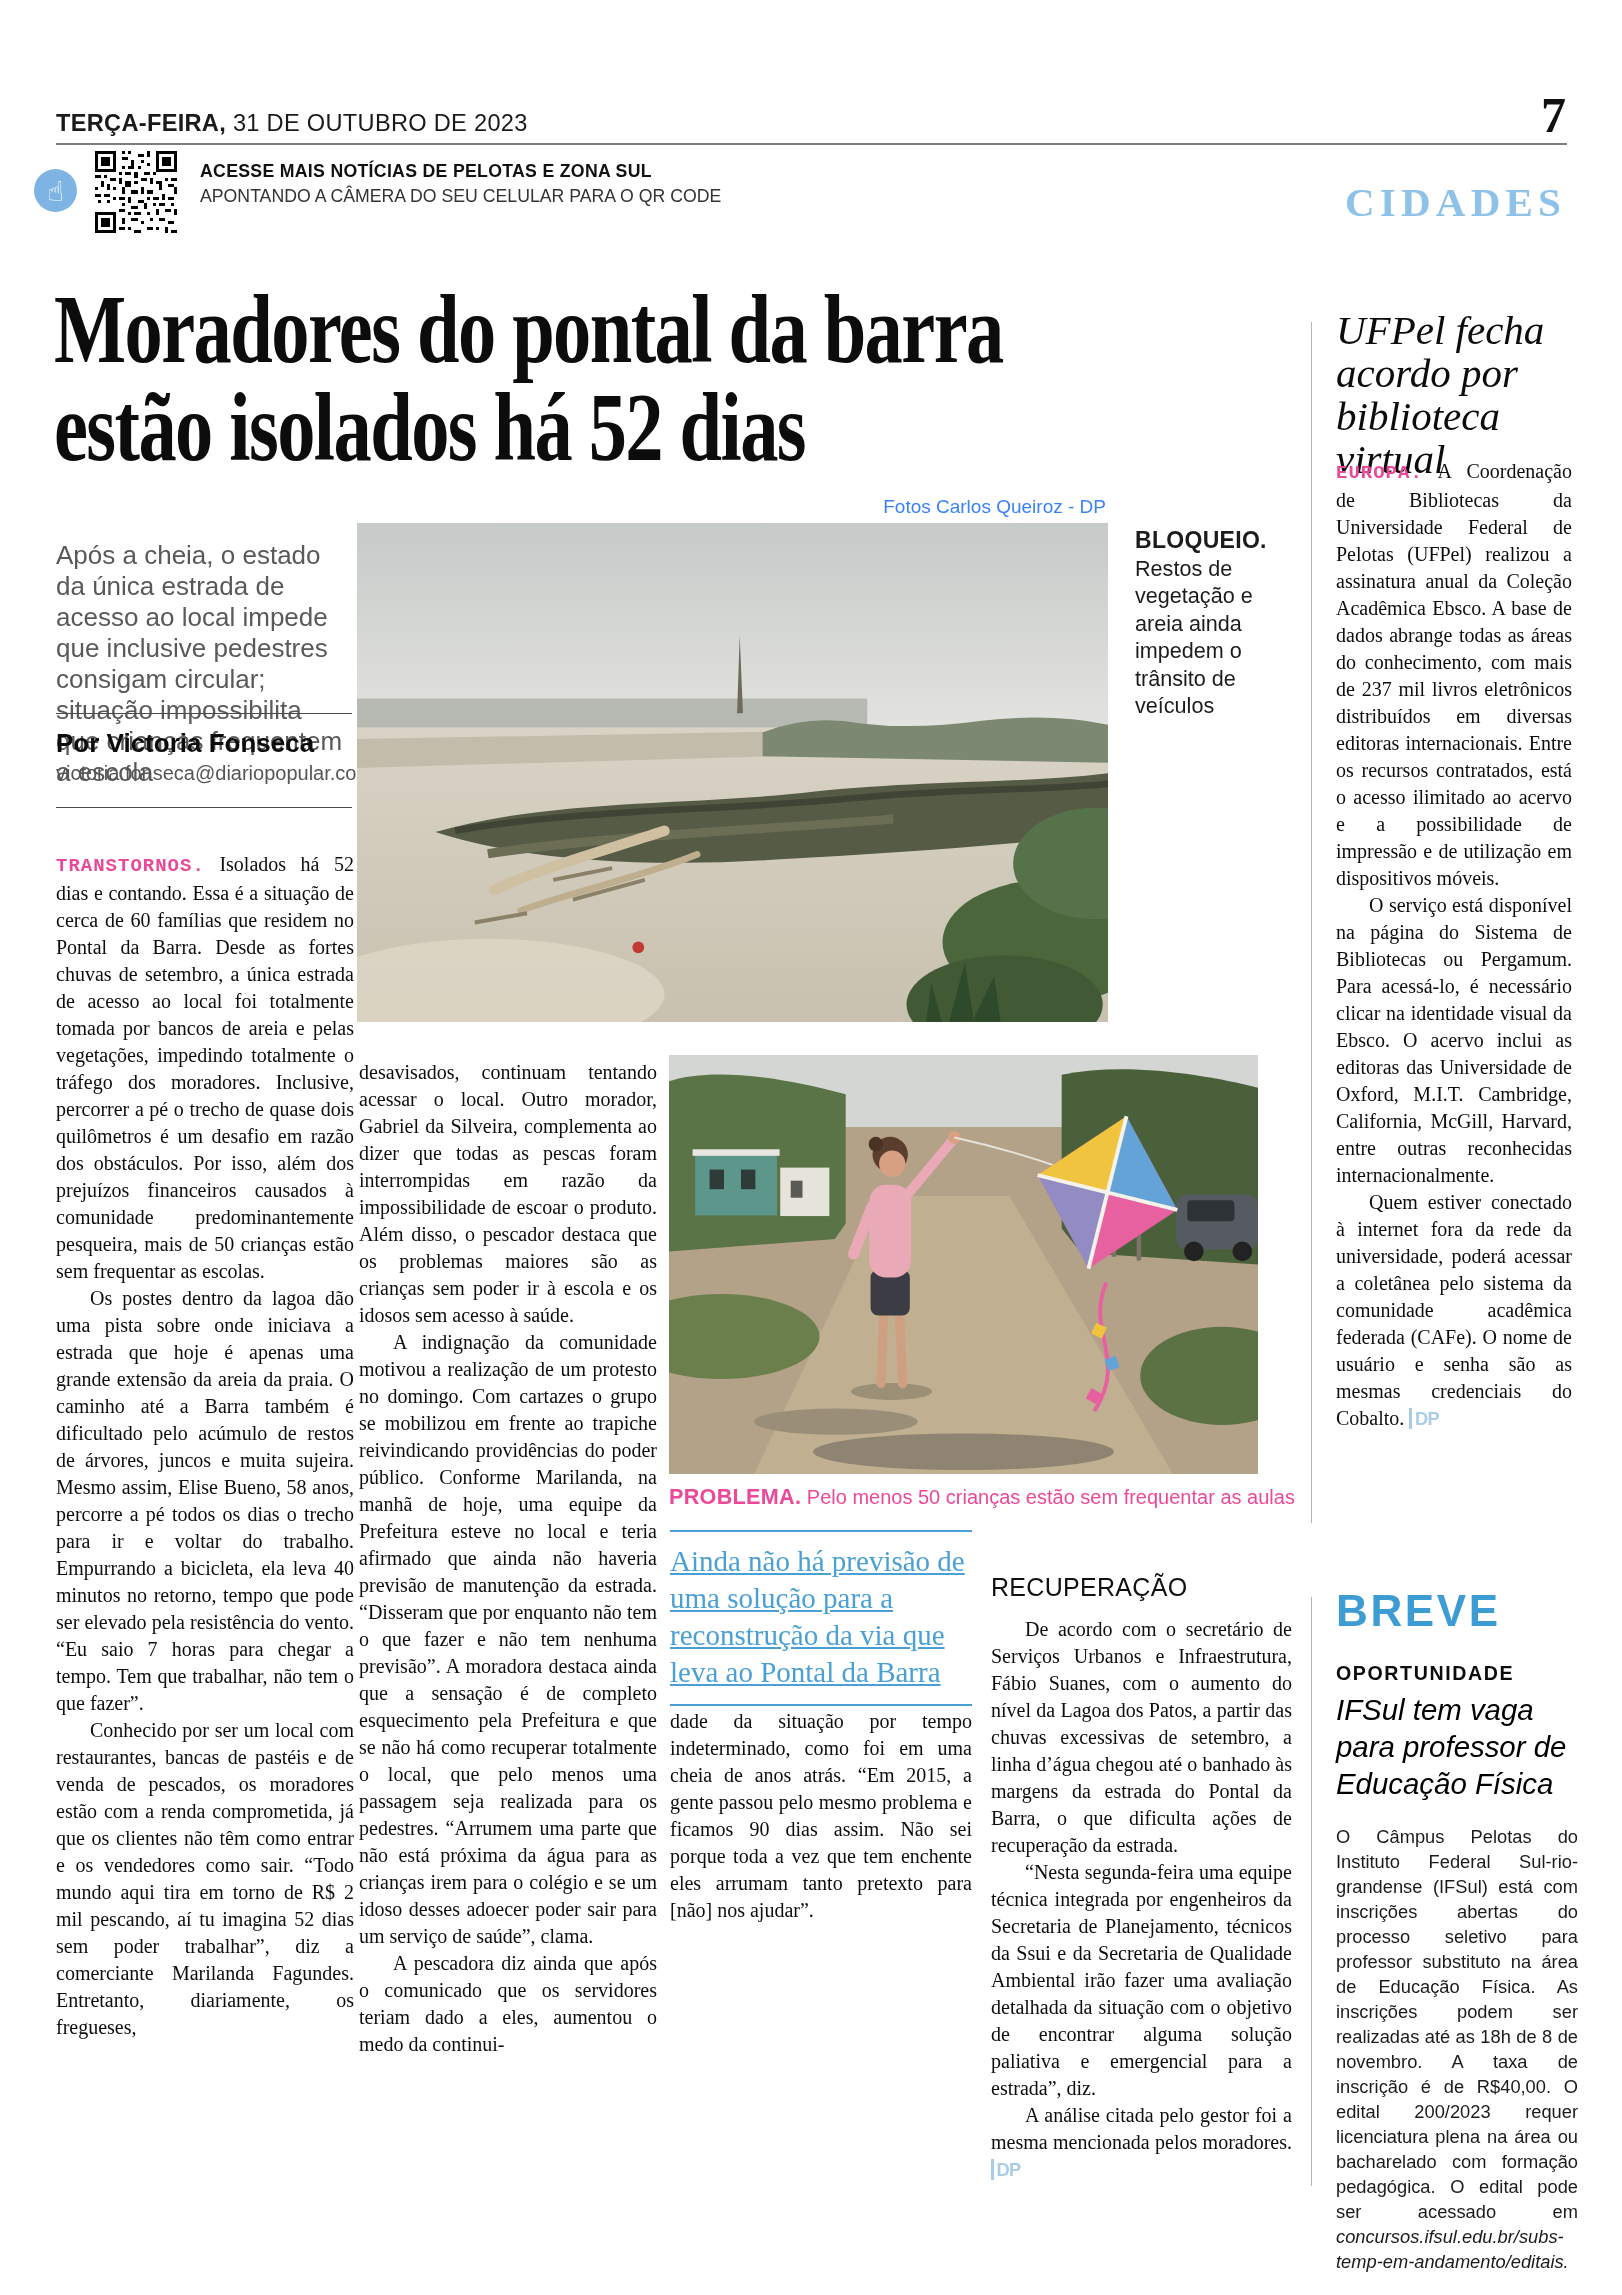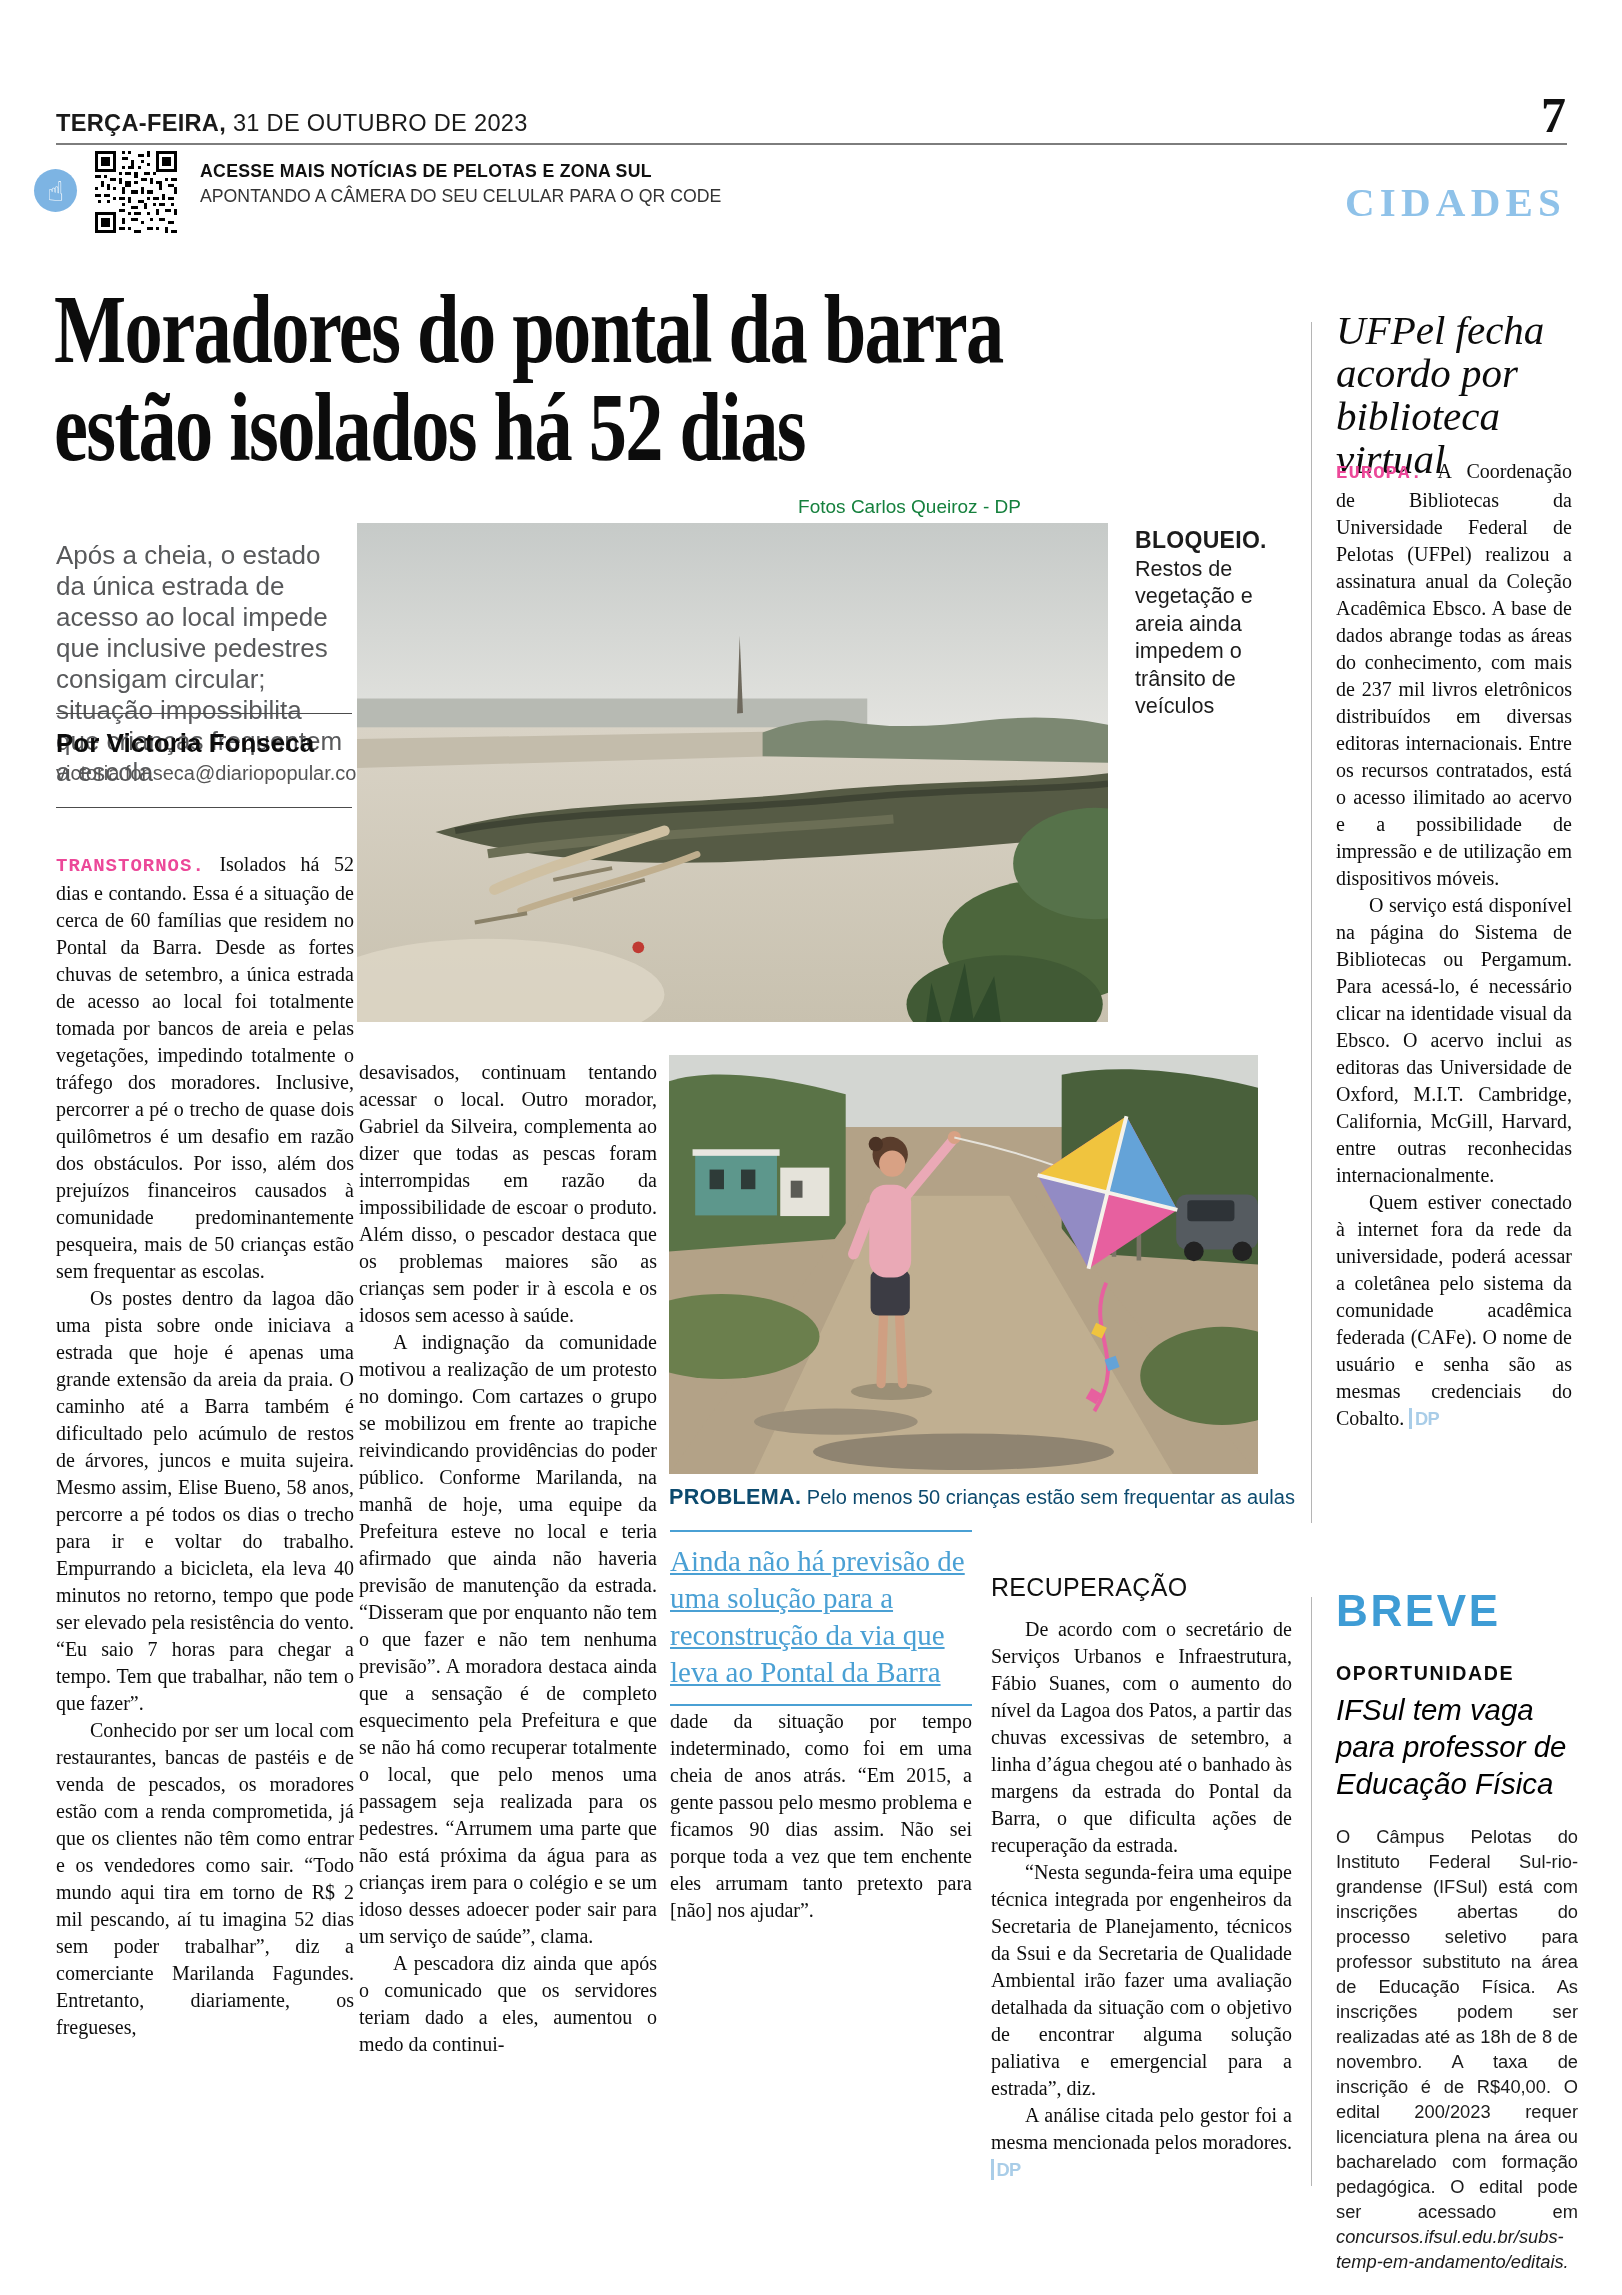--- a/index.html
+++ b/index.html
@@ -24,25 +24,25 @@
   .headline{left:54px;top:280px;font-weight:bold;font-size:98px;line-height:98px;letter-spacing:-2px;
             transform:scaleX(.78);transform-origin:0 0;white-space:nowrap;color:#0c0c0c;}
   .deck{left:56px;top:516px;width:293px;font-size:26px;line-height:31px;color:#58595b;margin-top:24px;}
   .byrule1{left:56px;top:713px;width:296px;height:1.3px;background:#4c4c4c;}
   .byline{left:56px;top:728px;font-size:26px;font-weight:bold;color:#0c0c0c;}
   .email{left:56px;top:762px;font-size:20px;color:#555;}
   .byrule2{left:56px;top:807px;width:296px;height:1.3px;background:#4c4c4c;}
 
   
   .photo1{left:357px;top:523px;width:751px;height:499px;}
-  .credit{left:713px;top:496px;width:393px;text-align:center;font-size:19px;color:#15803d;}
+  .credit{left:713px;top:496px;width:393px;text-align:right;font-size:19px;color:#3b82f6;}
   .cap1{left:1135px;top:527px;width:162px;font-size:21.6px;line-height:27.5px;color:#1c1c1c;}
   .cap1 .lbl{font-weight:bold;font-size:23px;letter-spacing:0.3px;}
   .photo2{left:669px;top:1055px;width:589px;height:419px;}
-  .cap2{left:669px;top:1484px;width:654px;font-size:20px;color:#0c4a6e;}
+  .cap2{left:669px;top:1484px;width:654px;font-size:20px;color:#ec4899;}
   .cap2 .lbl{font-weight:bold;font-size:21.6px;letter-spacing:0.3px;}
 
   
   .col{font-size:20px;line-height:27px;text-align:justify;color:#0d0d0d;}
   .col p{margin:0;text-indent:34px;}
   .col p.ni{text-indent:0;}
   .col1{left:56px;top:851px;width:298px;}
   .col2{left:359px;top:1059px;width:298px;}
   .col3{left:670px;top:1708px;width:302px;}
   .col4{left:991px;top:1616px;width:301px;}

